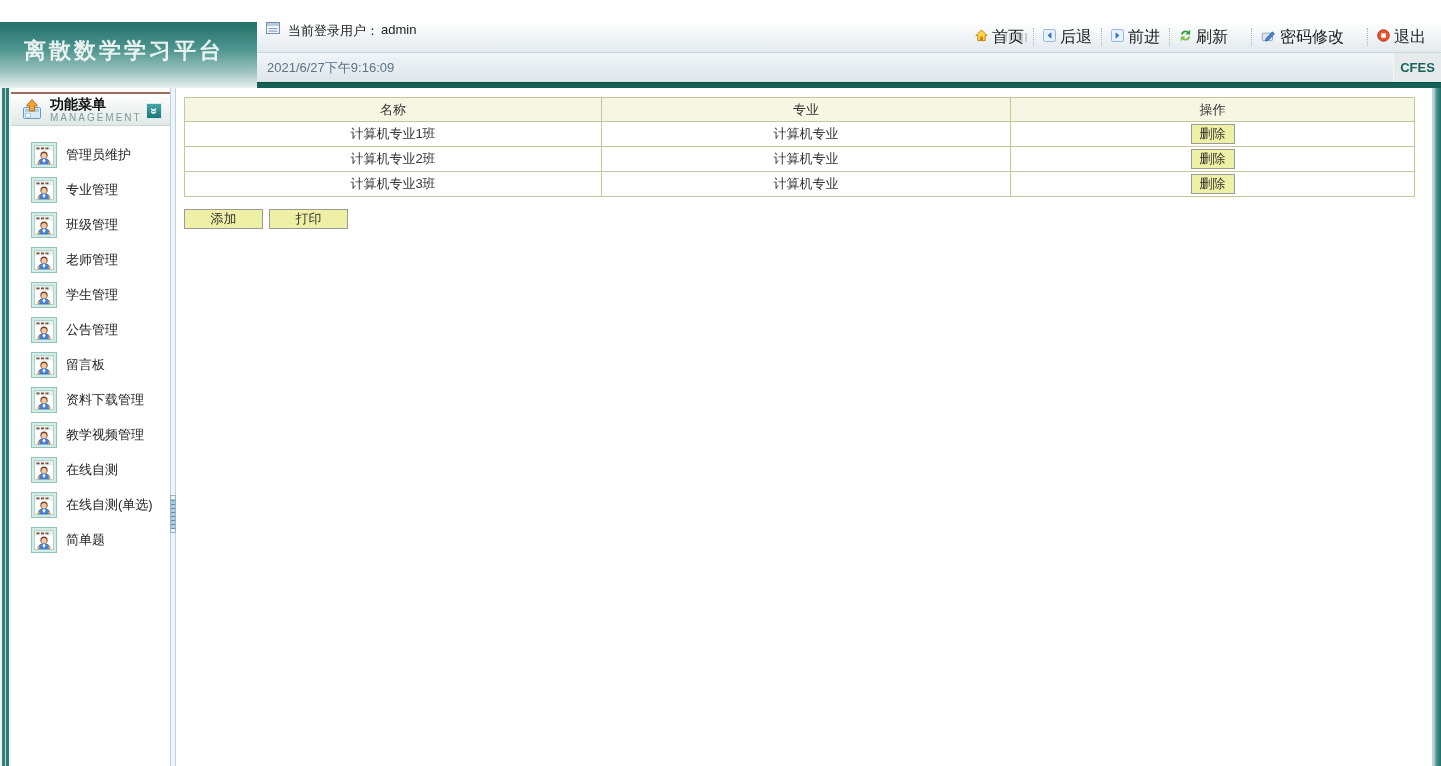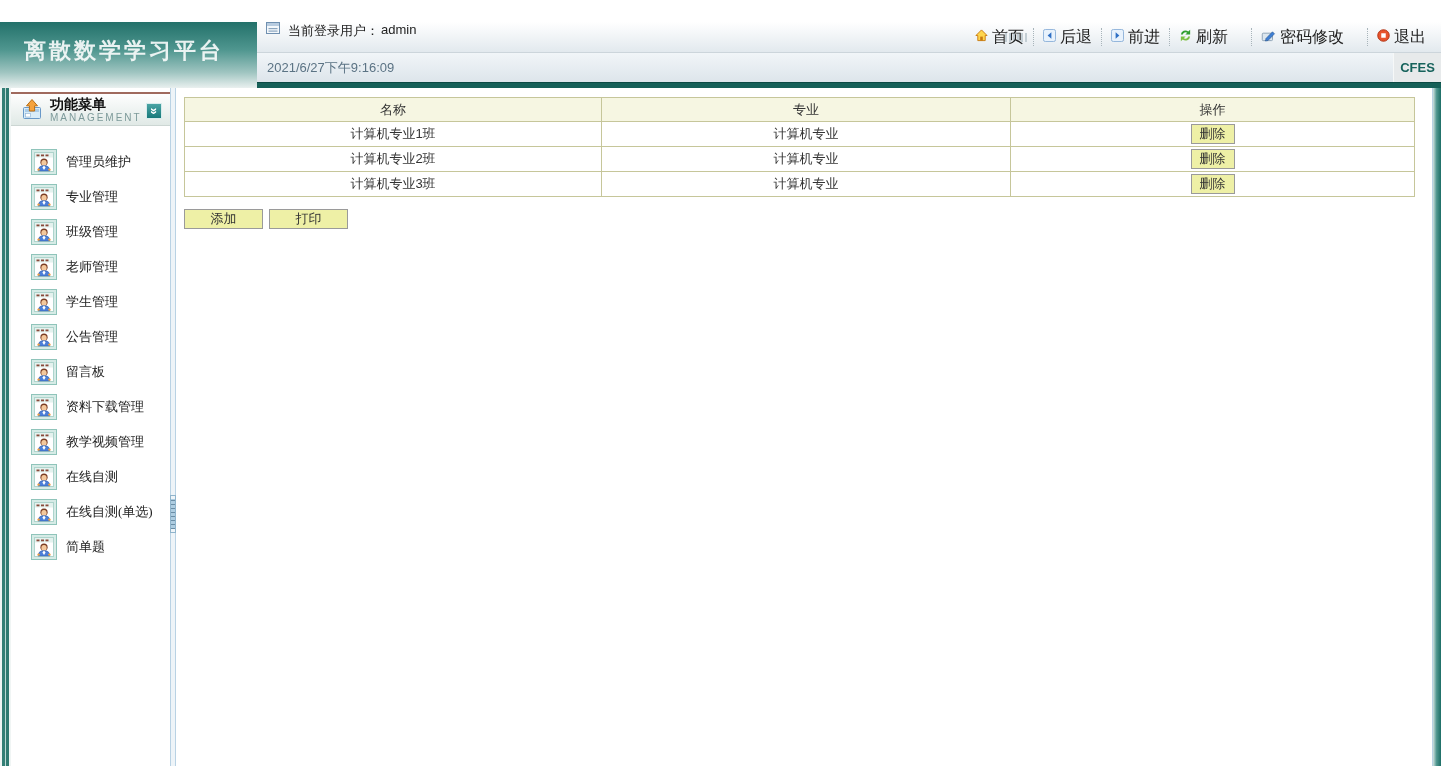--- a/index.html
+++ b/index.html
@@ -55,21 +55,21 @@
   .sb-header { margin-top:4px; height:34px; background:linear-gradient(#fefefe,#e0e9e6);
     border-top:2px solid #a06a5e; border-bottom:1px solid #ccd6d3; display:flex; align-items:center; position:relative; }
   .sb-icon { margin-left:10px; display:flex; }
   .sb-titles { margin-left:7px; line-height:1; }
   .sb-title { font-size:14px; font-weight:bold; color:#101010; }
   .sb-subtitle { font-size:10px; letter-spacing:2px; color:#7d9a9a; margin-top:2px; }
   .sb-collapse { position:absolute; right:8px; top:9px; width:16px; height:16px;
     background:linear-gradient(#4aa4a4,#187a7b); border:1px solid #d8ecec; color:#fff;
     display:flex; align-items:center; justify-content:center; cursor:pointer; }
   .sb-collapse span { transform:rotate(90deg); font-size:12px; font-weight:bold; line-height:1; }
-  .menu { padding-top:18px;font-family:Liberation Serif, serif; }
+  .menu { padding-top:11px; }
   .menu-item { height:35px; display:flex; align-items:center; padding-left:20px; gap:9px;
     font-size:13px; color:#222; cursor:pointer; white-space:nowrap; }
   .mi-icon { width:26px; height:26px; flex:0 0 26px; }
 
   
   .splitter { position:absolute; left:170px; top:0; bottom:0; width:6px; background:#eef4f8;
     border-left:1px solid #b9d2e4; border-right:1px solid #b9d2e4; }
   .splitter-handle { position:absolute; top:407px; left:-1px; width:6px; height:38px;
     background:#aecde1; border:1px solid #8fb4cc; cursor:col-resize;
     background-image:repeating-linear-gradient(180deg,#6c8ea6 0 1px,transparent 1px 4px);

